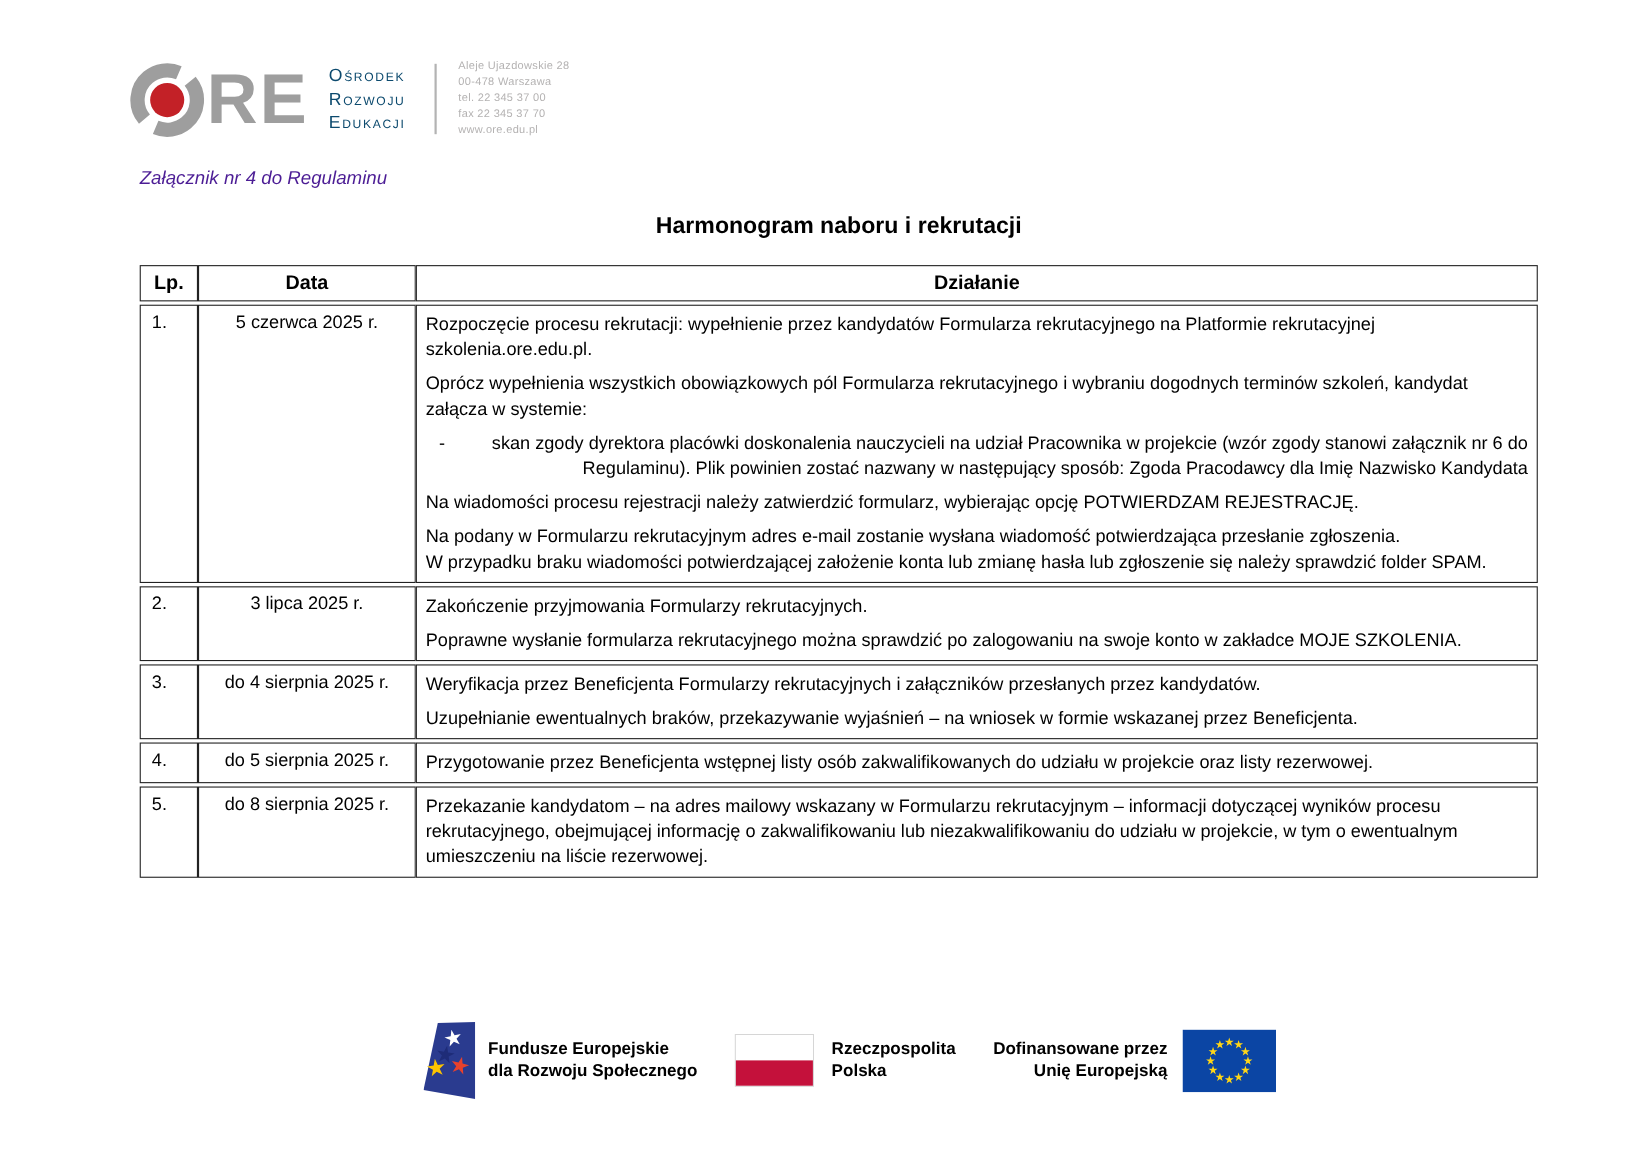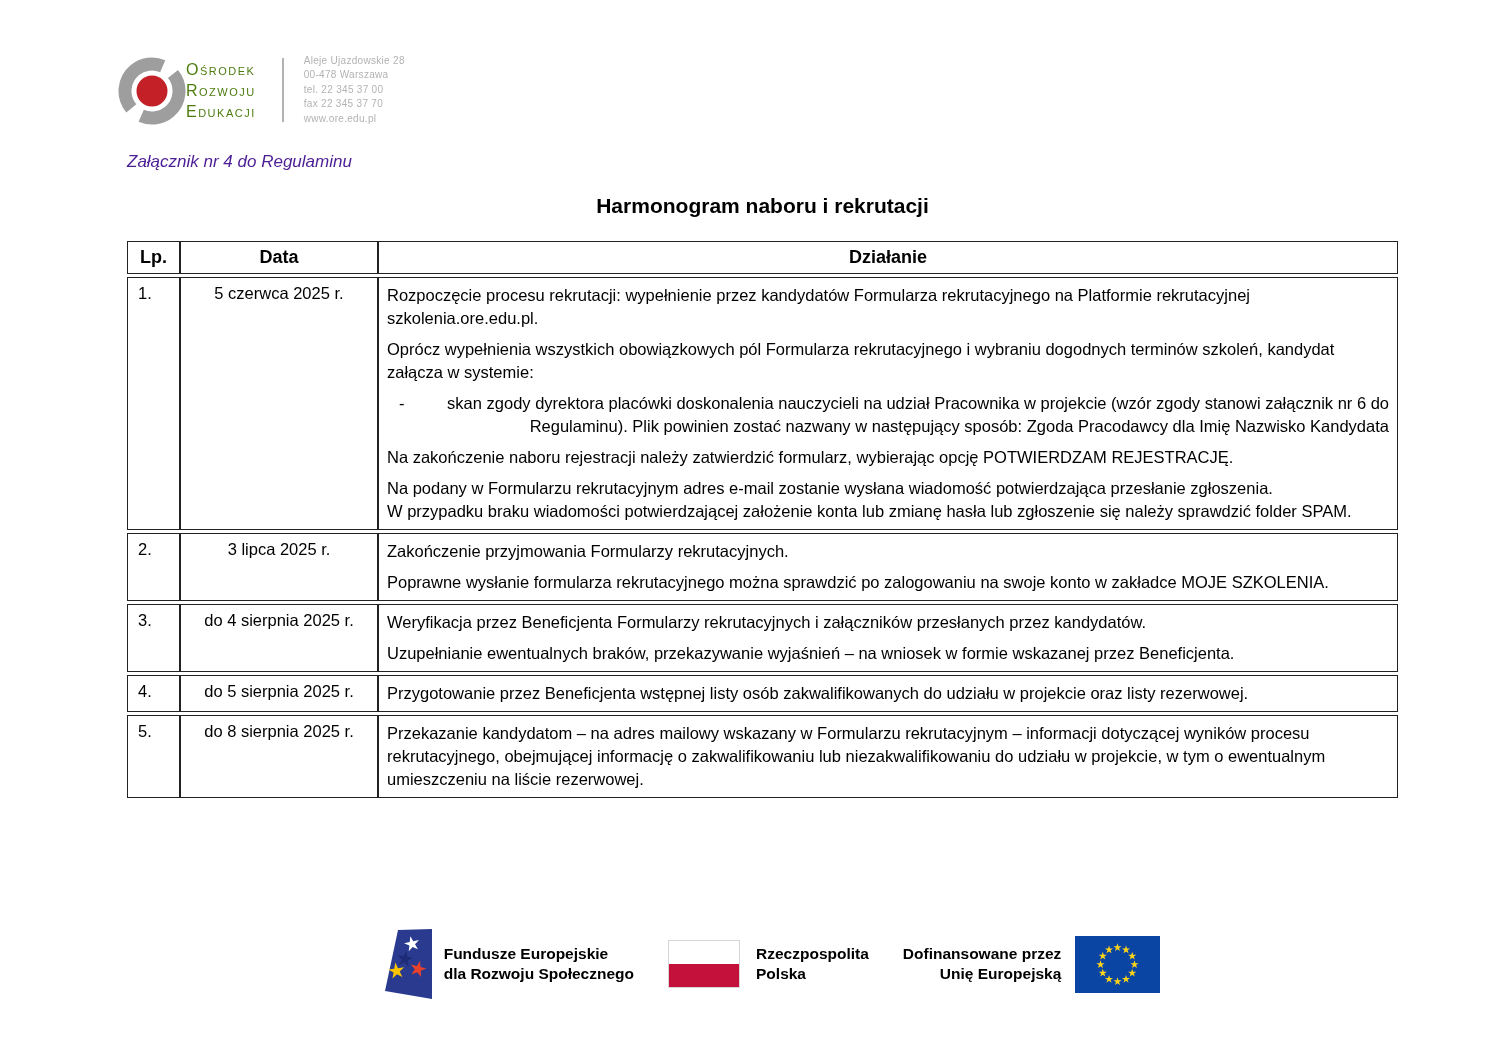--- a/index.html
+++ b/index.html
@@ -25,21 +25,22 @@
   .ore-ring { width: 68px; height: 80px; }
   .ore-letters {
     font-size: 64px;
     font-weight: bold;
     color: #9e9e9e;
     letter-spacing: 2px;
     line-height: 78px;
     margin-left: 2px;
   }
   .ore-org {
-    color: #4d7c0f;
+    margin-left: 18px;
+    color: #0c4a6e;
     font-variant: small-caps;
     font-size: 16px;
     letter-spacing: 1.5px;
     line-height: 21px;
   }
   .ore-divider {
     width: 2px;
     height: 64px;
     background: #b3b3b3;
     margin: 0 20px 0 26px;
@@ -145,20 +146,21 @@
     </defs>
   </svg>
 
   <div class="ore-logo">
     <svg class="ore-ring" viewBox="0 0 68 80">
       <g transform="rotate(140 34 41)">
         <circle cx="34" cy="41" r="27" fill="none" stroke="#9e9e9e" stroke-width="13" stroke-dasharray="72 13 71.6 13"></circle>
       </g>
       <circle cx="34" cy="41" r="15.5" fill="#c32127"></circle>
     </svg>
+    <div class="ore-letters">RE</div>
     <div class="ore-org">
       <div>Ośrodek</div>
       <div>Rozwoju</div>
       <div>Edukacji</div>
     </div>
     <div class="ore-divider"></div>
     <div class="ore-address">
       <div>Aleje Ujazdowskie 28</div>
       <div>00-478 Warszawa</div>
       <div>tel. 22 345 37 00</div>
@@ -186,21 +188,21 @@
     <tr>
       <td class="lp-cell">1.</td>
       <td class="date-cell">5 czerwca 2025 r.</td>
       <td class="action-cell">
         <p>Rozpoczęcie procesu rekrutacji: wypełnienie przez kandydatów Formularza rekrutacyjnego na Platformie rekrutacyjnej szkolenia.ore.edu.pl.</p>
         <p>Oprócz wypełnienia wszystkich obowiązkowych pól Formularza rekrutacyjnego i wybraniu dogodnych terminów szkoleń, kandydat załącza w systemie:</p>
         <div class="bullet-row">
           <span class="bullet-marker">-</span>
           <span class="bullet-text">skan zgody dyrektora placówki doskonalenia nauczycieli na udział Pracownika w projekcie (wzór zgody stanowi załącznik nr 6 do Regulaminu). Plik powinien zostać nazwany w następujący sposób: Zgoda Pracodawcy dla Imię Nazwisko Kandydata</span>
         </div>
-        <p>Na zakończenie naboru rejestracji należy zatwierdzić formularz, wybierając opcję POTWIERDZAM REJESTRACJĘ.</p>
+        <p>Na wiadomości procesu rejestracji należy zatwierdzić formularz, wybierając opcję POTWIERDZAM REJESTRACJĘ.</p>
         <p><span>Na podany w Formularzu rekrutacyjnym adres e-mail zostanie wysłana wiadomość potwierdzająca przesłanie zgłoszenia.</span><br><span>W przypadku braku wiadomości potwierdzającej założenie konta lub zmianę hasła lub zgłoszenie się należy sprawdzić folder SPAM.</span></p>
       </td>
     </tr>
 
     <tr>
       <td class="lp-cell">2.</td>
       <td class="date-cell">3 lipca 2025 r.</td>
       <td class="action-cell">
         <p>Zakończenie przyjmowania Formularzy rekrutacyjnych.</p>
         <p>Poprawne wysłanie formularza rekrutacyjnego można sprawdzić po zalogowaniu na swoje konto w zakładce MOJE SZKOLENIA.</p>

